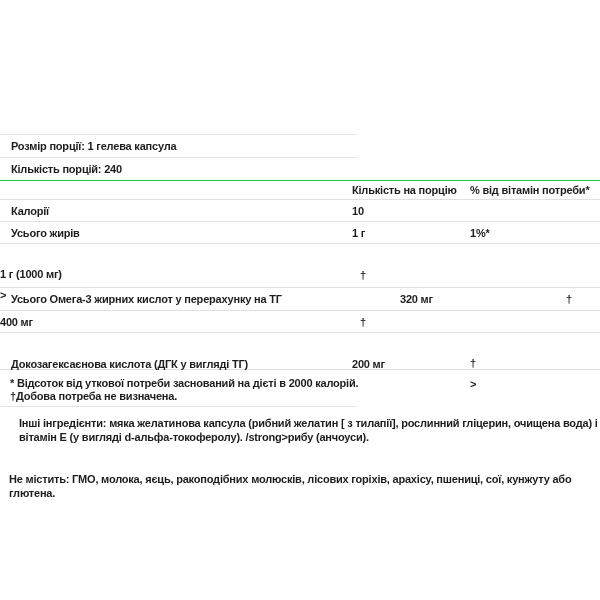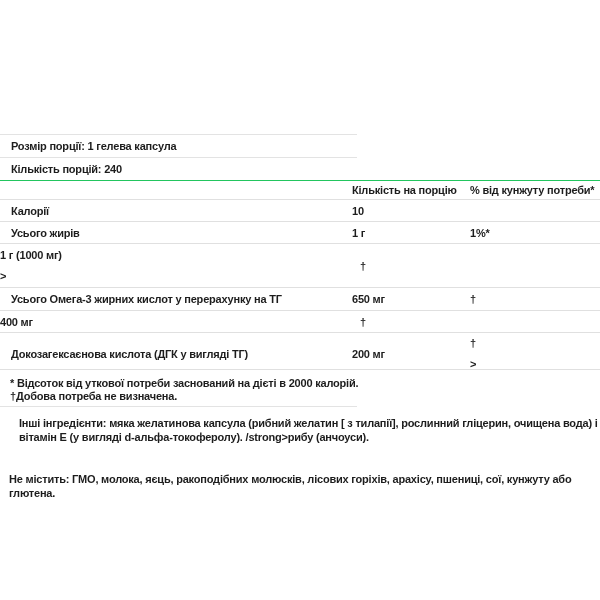--- a/index.html
+++ b/index.html
@@ -46,24 +46,24 @@
     box-sizing: border-box;
     display: grid;
     grid-template-columns: 352px 110px auto;
     align-items: center;
     border-bottom: 1px solid #e0e0e0;
   }
   .trow .c1 { padding-left: 11px; }
   .trow .c3 { padding-left: 8px; }
   .h19 { height: 19px; }
   .h22 { height: 22px; }
-  .h23 { height: 23px; }
+  .h23 { height: 23px; gap: 48px; }
   .h44 { height: 44px; }
   .h37 { height: 37px; }
-  .stack { display: flex; flex-direction: column; }
+  .stack { display: flex; flex-direction: column; margin-top: 20px; }
   .stack span { line-height: 21px; }
   
   .foot {
     margin-top: 7px;
     padding-left: 10px;
     line-height: 13px;
   }
   .foot-divider {
     width: 357px;
     border-bottom: 1px solid #e3e3e3;
@@ -91,21 +91,21 @@
     <div class="mini-row r2">
       <span>Кількість порцій: 240</span>
     </div>
   </div>
 
   <div class="facts">
 
     <div class="trow h19">
       <div class="c1"></div>
       <div class="c2">Кількість на порцію</div>
-      <div class="c3">% від кунжуту потреби*</div>
+      <div class="c3">% від вітамін потреби*</div>
     </div>
 
     <div class="trow h22">
       <div class="c1">Калорії</div>
       <div class="c2">10</div>
       <div class="c3"></div>
     </div>
 
     <div class="trow h22">
       <div class="c1">Усього жирів</div>
@@ -116,21 +116,21 @@
     <div class="trow h44">
       <div class="c2 stack">
         <span>1 г (1000 мг)</span>
         <span>&gt;</span>
       </div>
       <div class="c3">†</div>
     </div>
 
     <div class="trow h23">
       <div class="c1">Усього Омега-3 жирних кислот у перерахунку на ТГ</div>
-      <div class="c2">650 мг</div>
+      <div class="c2">320 мг</div>
       <div class="c3">†</div>
     </div>
 
     <div class="trow h22">
       <div class="c2">400 мг</div>
       <div class="c3">†</div>
     </div>
 
     <div class="trow h37">
       <div class="c1">Докозагексаєнова кислота (ДГК у вигляді ТГ)</div>

